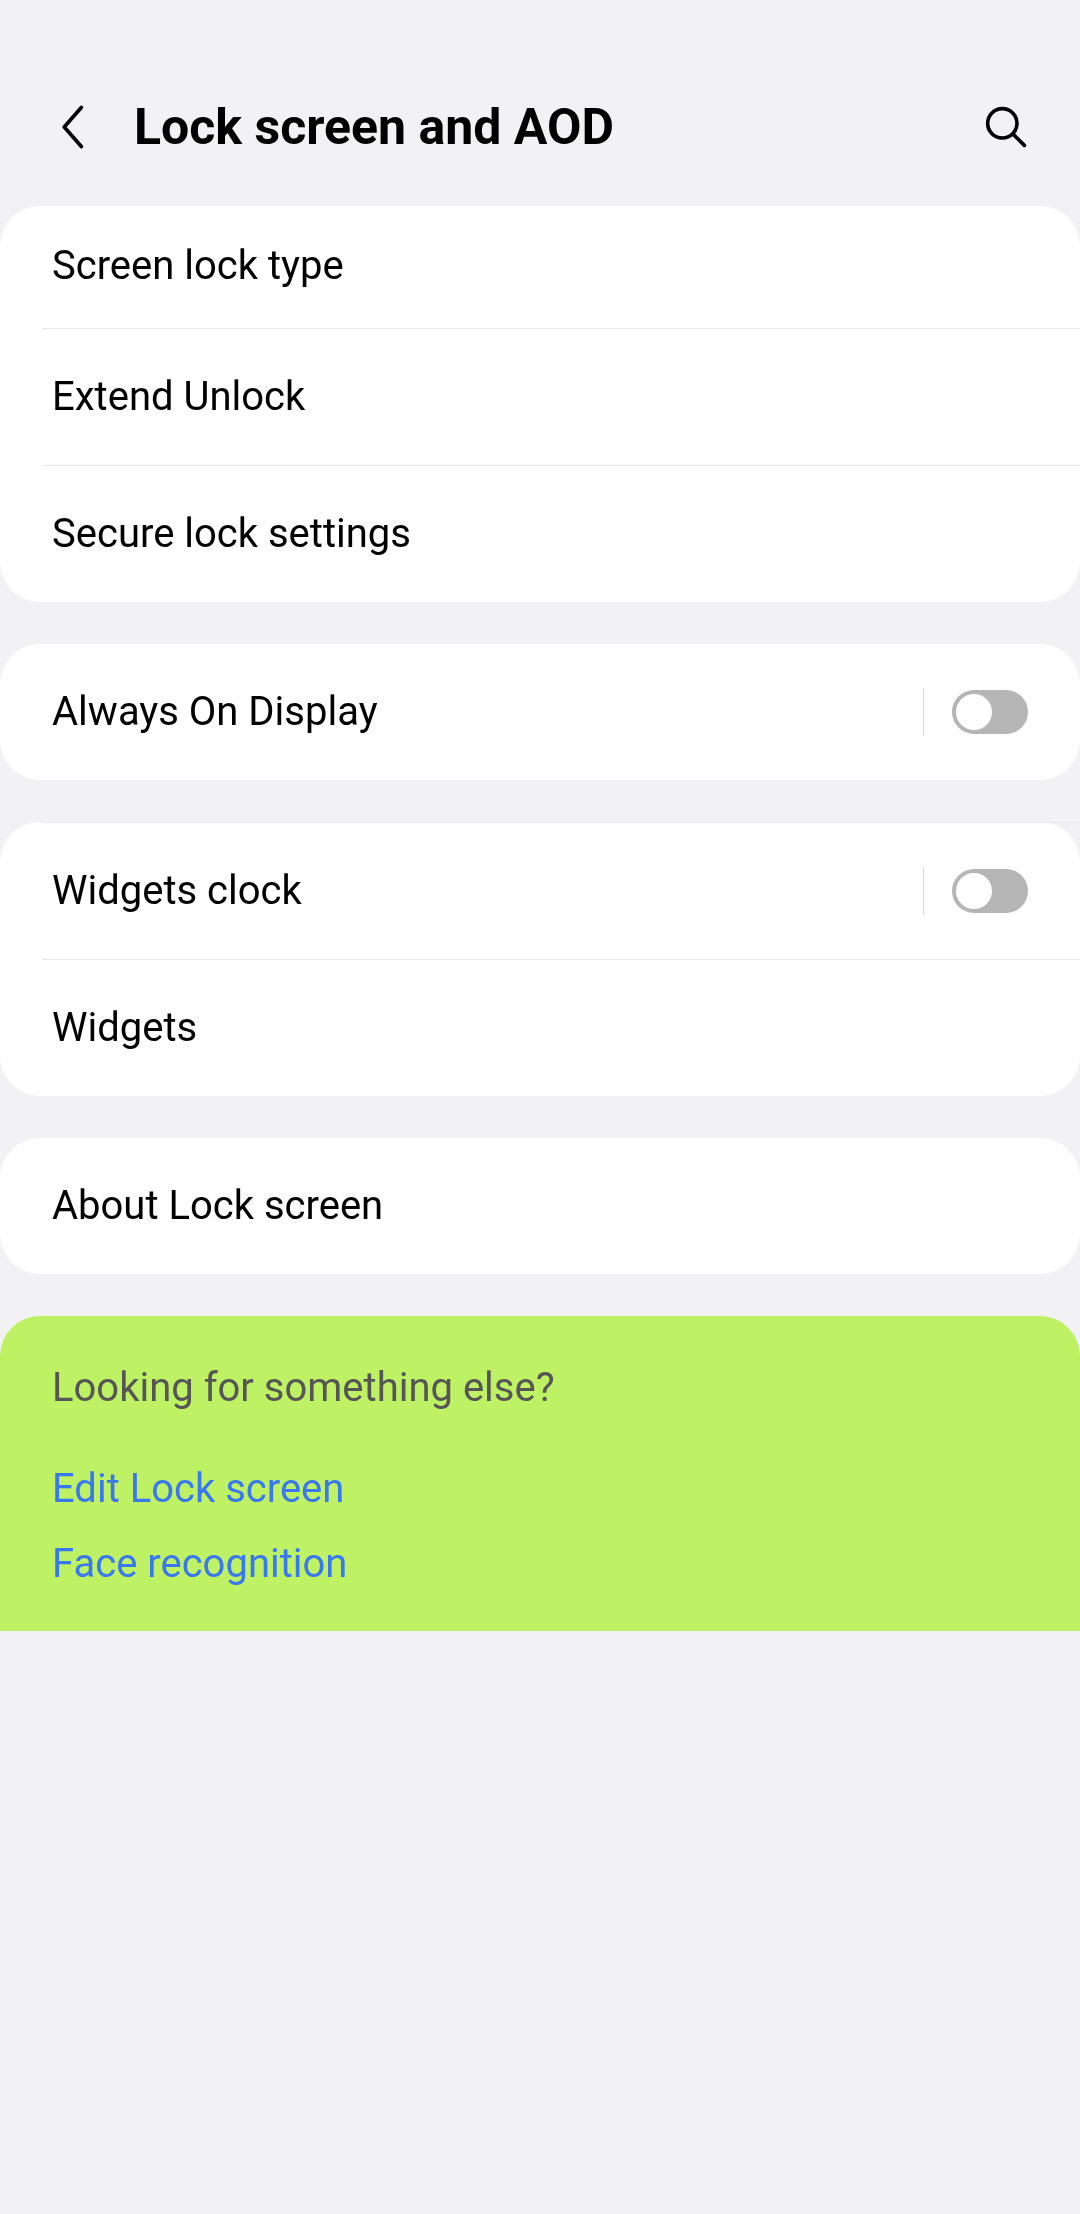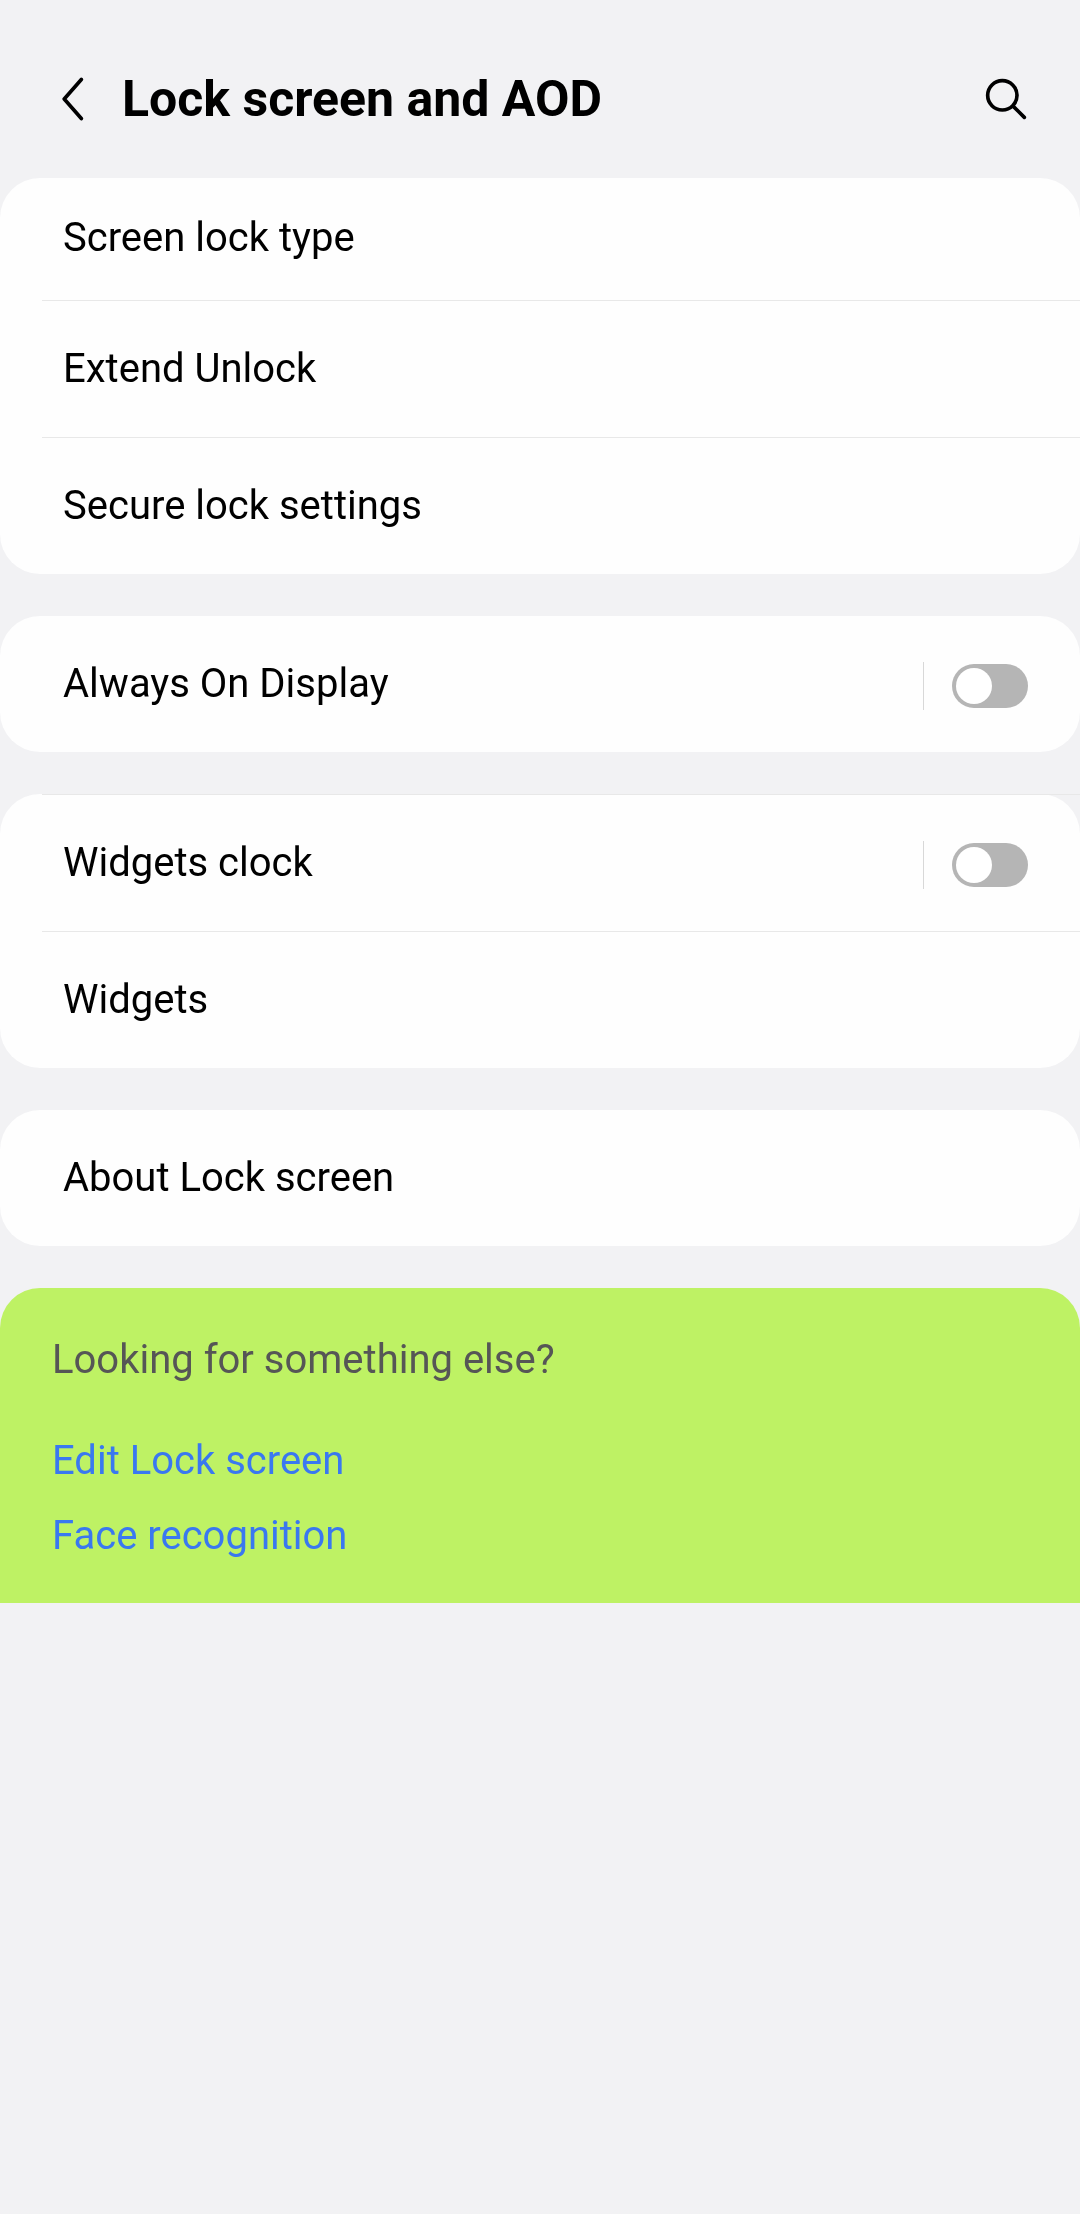--- a/index.html
+++ b/index.html
@@ -12,21 +12,22 @@
       font-family: -apple-system, BlinkMacSystemFont, 'Segoe UI', Roboto, sans-serif;
       background: #f2f2f4;
       width: 1080px;
       height: 2214px;
       overflow: hidden;
     }
     .header {
       display: flex;
       align-items: center;
       padding: 70px 50px 50px 50px;
-      gap: 24px;
+      gap: 36px;
+      margin-top: 28px;
     }
     .back-button {
       width: 48px;
       height: 48px;
       display: flex;
       align-items: center;
       justify-content: center;
       cursor: pointer;
     }
     .back-button svg {
@@ -52,25 +53,24 @@
       height: 44px;
     }
     .card {
       background: #fefefe;
       border-radius: 40px;
       margin: 0 0 42px 0;
     }
     .setting-row {
       padding: 42px 52px;
       display: flex;
-      align-items: flex-end;
+      align-items: center;
       justify-content: space-between;
       cursor: pointer;
       position: relative;
-      margin-left: 11px;
     }
     .setting-row .text-block {
       flex: 1;
     }
     .setting-title {
       font-size: 40px;
       font-weight: 400;
       color: #000;
       line-height: 1.3;
     }

